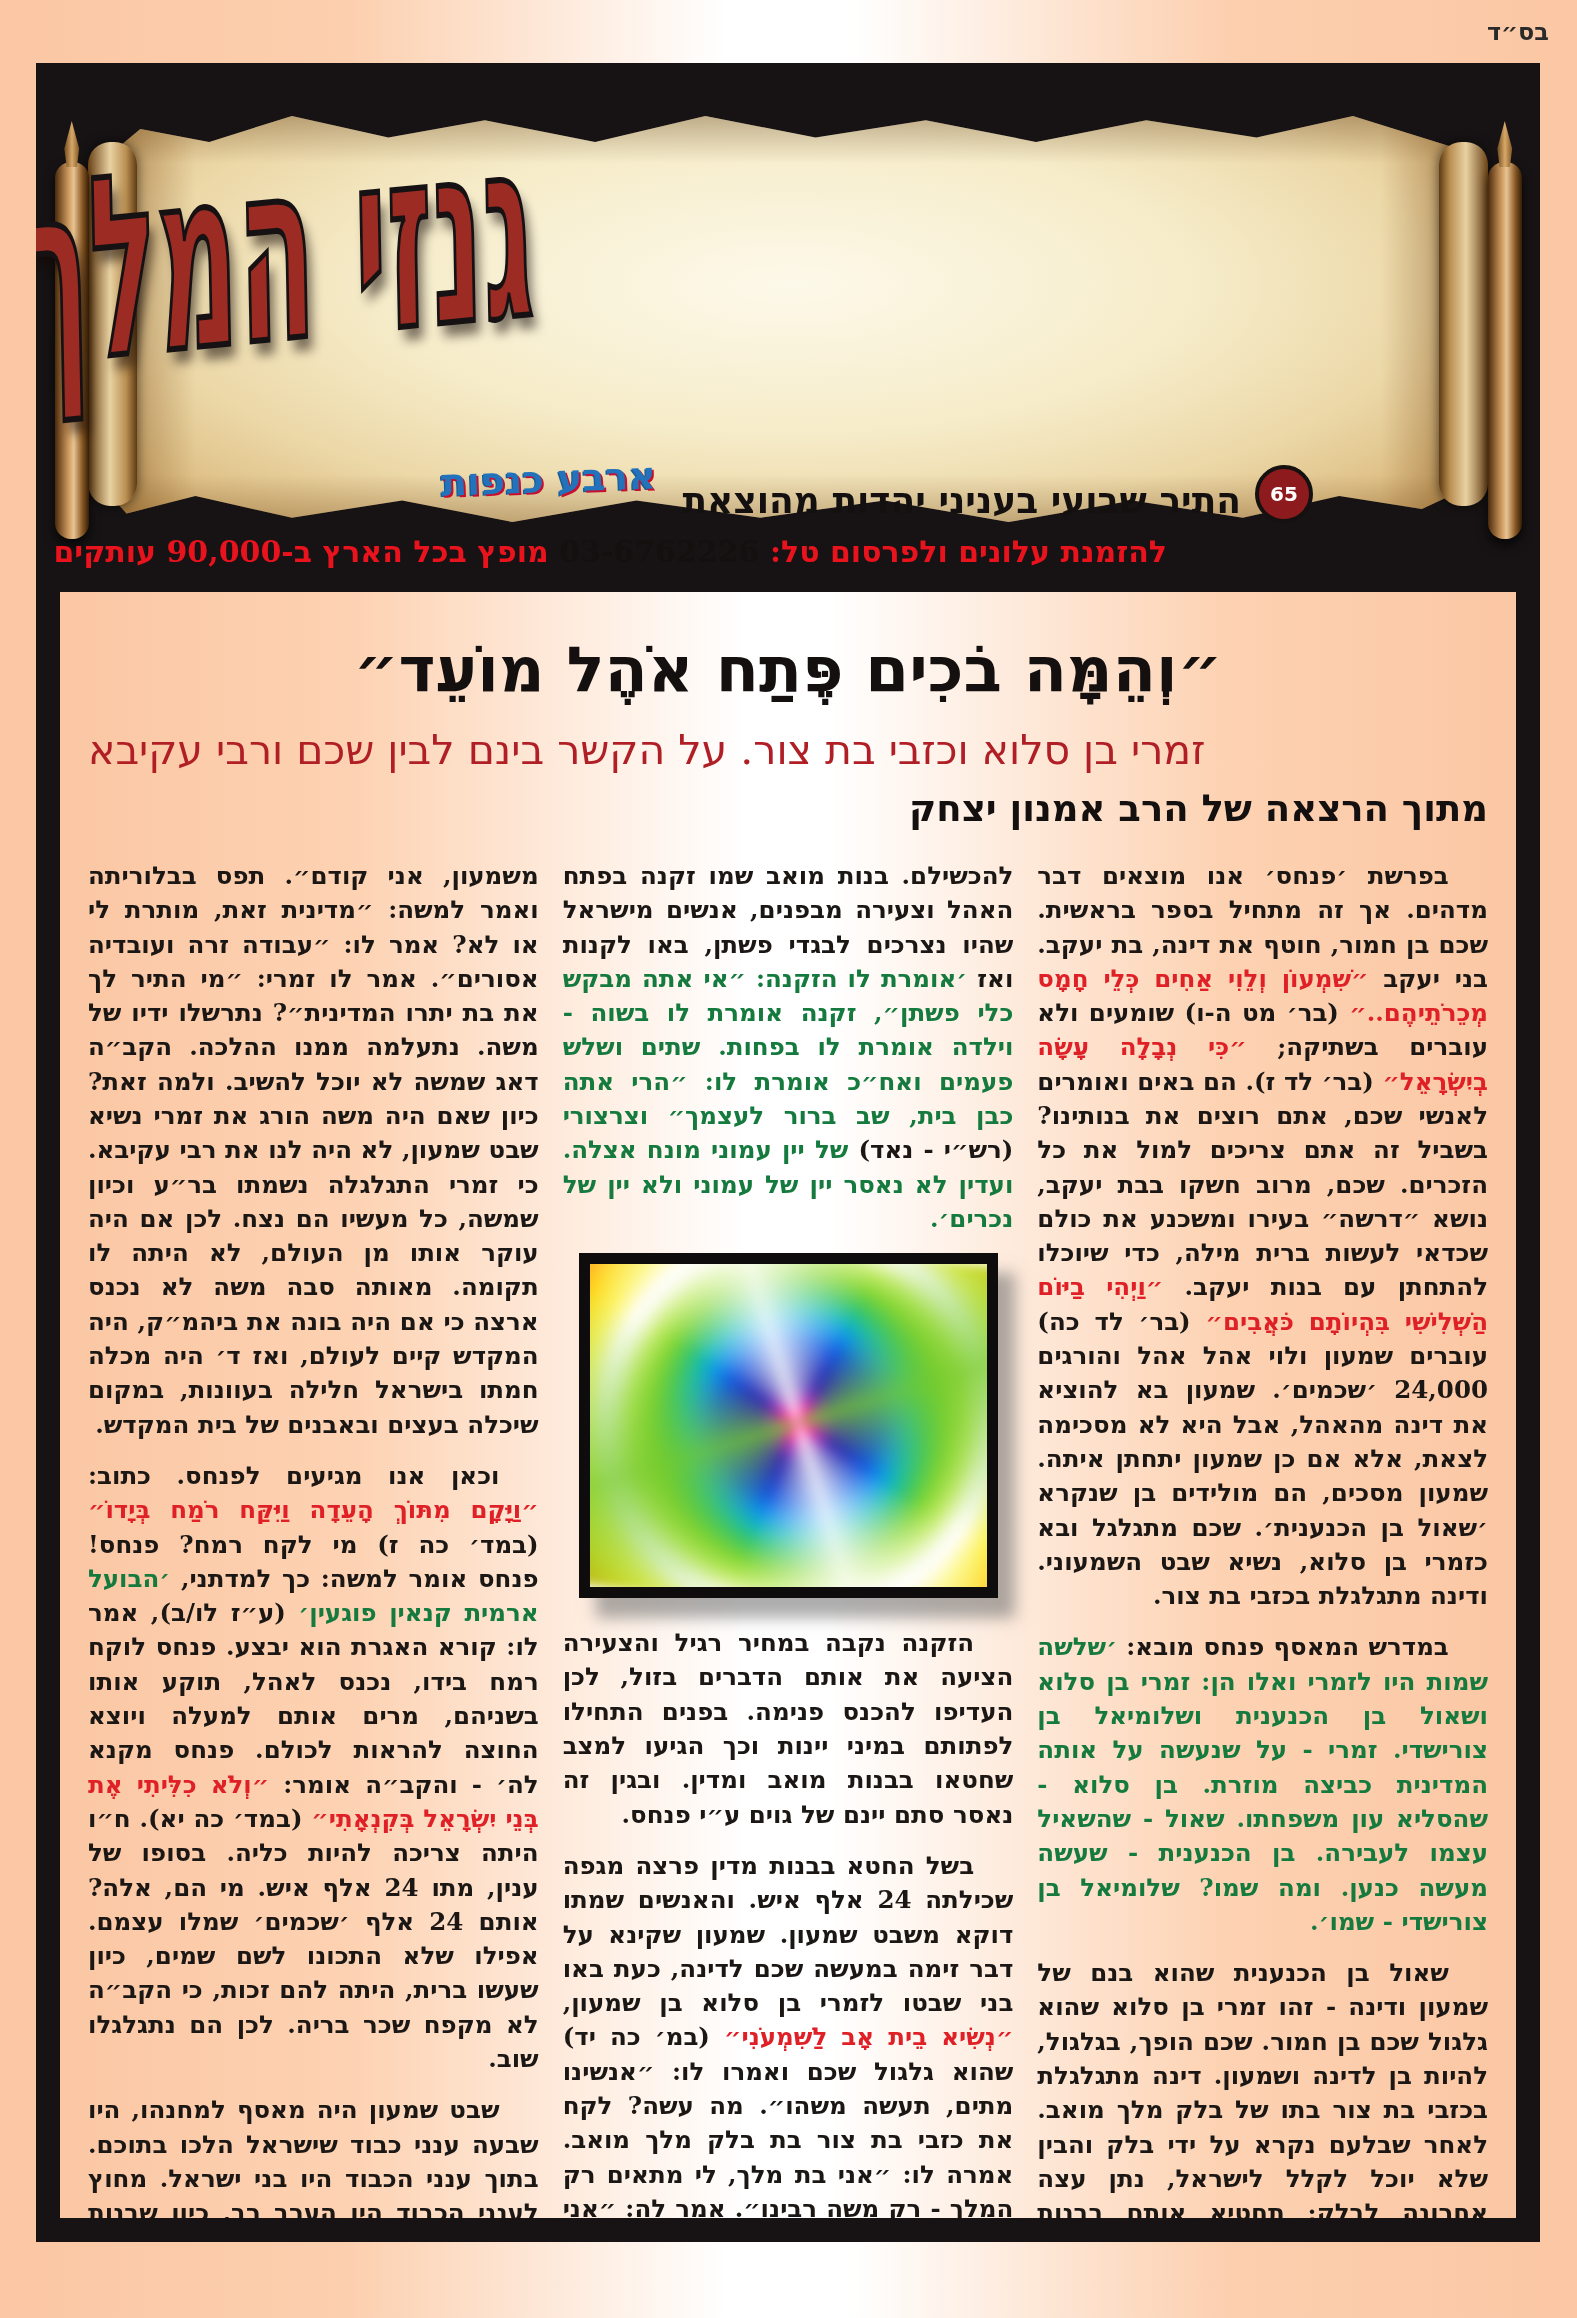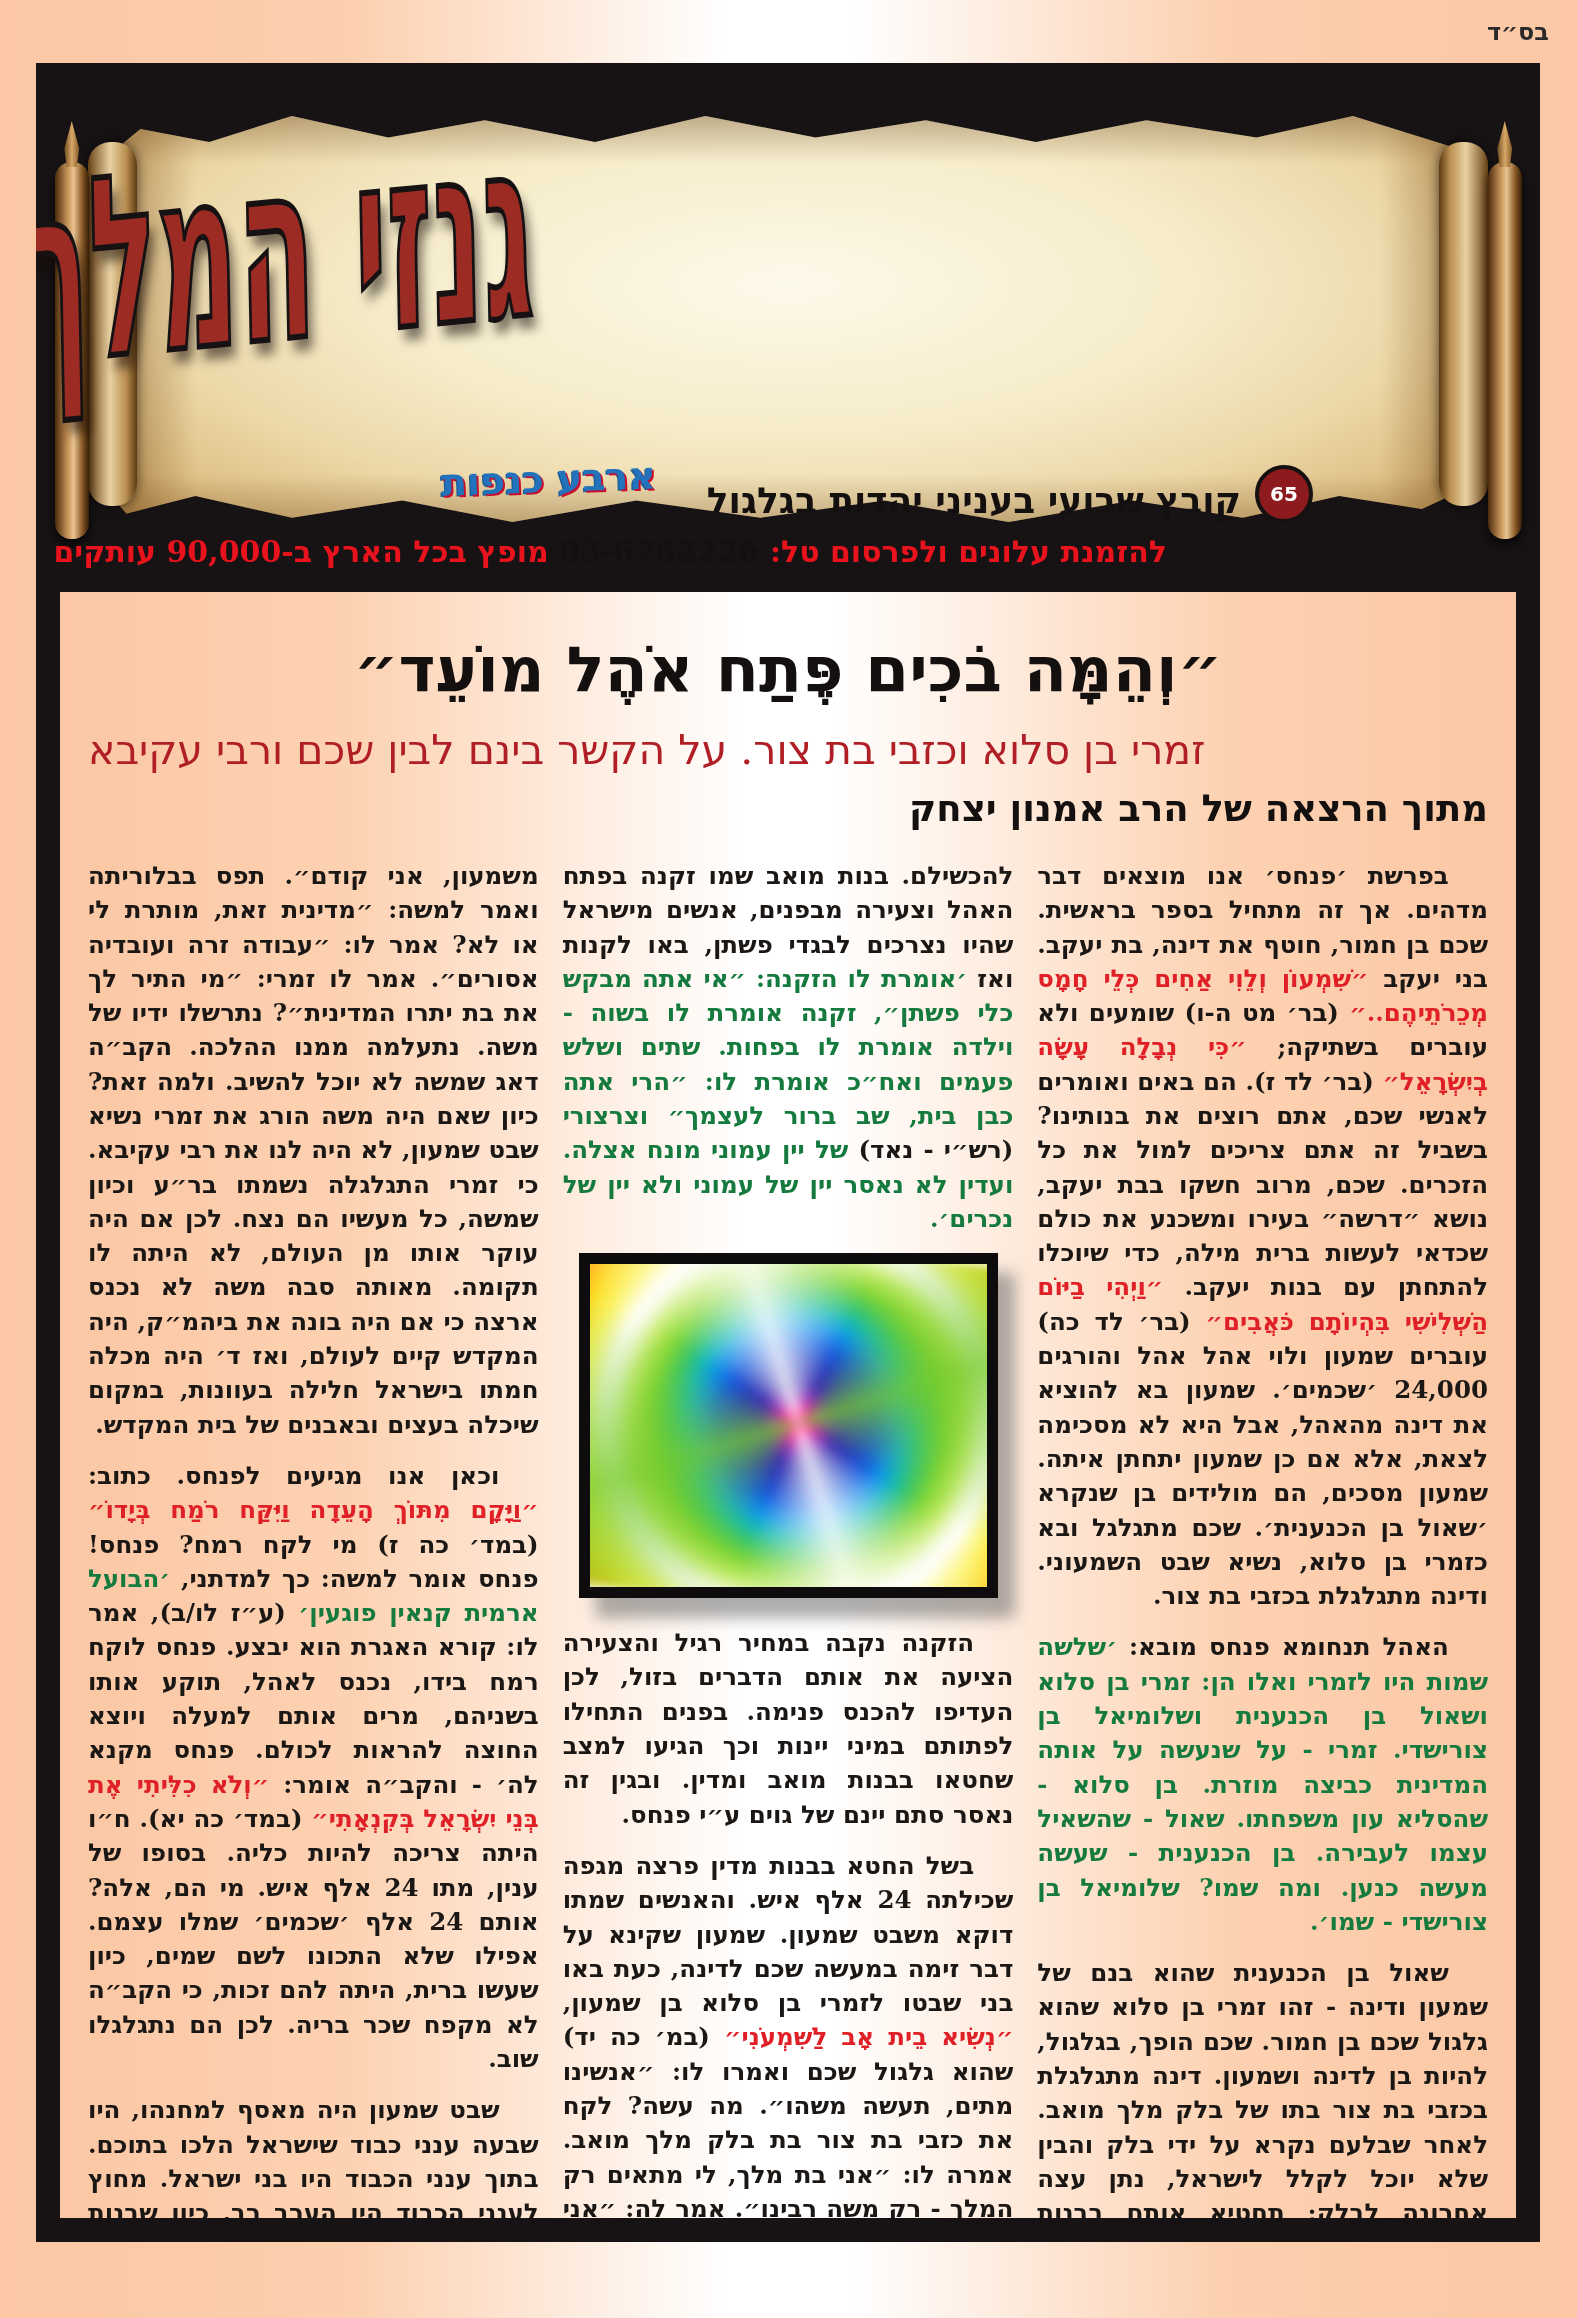--- a/index.html
+++ b/index.html
@@ -84,33 +84,33 @@
   <div class="banner">
     <div class="parchment"></div>
     <div class="curl curl-left"></div>
     <div class="curl curl-right"></div>
     <div class="pole pole-left"></div>
     <div class="pole pole-right"></div>
     <div class="banner-title">
       <span class="title-inner">גנזי המלך</span>
     </div>
     <div class="issue-circle">65</div>
-    <div class="banner-subtitle">קובץ שבועי בעניני יהדות בגלגול</div>
+    <div class="banner-subtitle">התיר שבועי בעניני יהדות מהוצאת</div>
     <div class="publisher-logo">ארבע כנפות</div>
     <div class="contact-line"><span class="c-red">להזמנת עלונים ולפרסום טל: </span><span class="c-black">03-6762226</span><span class="c-red"> מופץ בכל הארץ ב-90,000 עותקים</span></div>
   </div>
 
   <div class="frame">
     <h1 class="headline">״וְהֵמָּה בֹכִים פֶּתַח אֹהֶל מוֹעֵד״</h1>
     <h2 class="sub-red">זמרי בן סלוא וכזבי בת צור. על הקשר בינם לבין שכם ורבי עקיבא</h2>
     <h3 class="sub-black">מתוך הרצאה של הרב אמנון יצחק</h3>
     <div class="columns">
       <div class="col">
           <p class="col-p indent"><span class="c-black">בפרשת ׳פנחס׳ אנו מוצאים דבר מדהים. אך זה מתחיל בספר בראשית. שכם בן חמור, חוטף את דינה, בת יעקב. בני יעקב </span><span class="c-red">״שִׁמְעוֹן וְלֵוִי אַחִים כְּלֵי חָמָס מְכֵרֹתֵיהֶם..״</span><span class="c-black"> (בר׳ מט ה-ו) שומעים ולא עוברים בשתיקה; </span><span class="c-red">״כִּי נְבָלָה עָשָׂה בְיִשְׂרָאֵל״</span><span class="c-black"> (בר׳ לד ז). הם באים ואומרים לאנשי שכם, אתם רוצים את בנותינו? בשביל זה אתם צריכים למול את כל הזכרים. שכם, מרוב חשקו בבת יעקב, נושא ״דרשה״ בעירו ומשכנע את כולם שכדאי לעשות ברית מילה, כדי שיוכלו להתחתן עם בנות יעקב. </span><span class="c-red">״וַיְהִי בַיּוֹם הַשְּׁלִישִׁי בִּהְיוֹתָם כֹּאֲבִים״</span><span class="c-black"> (בר׳ לד כה) עוברים שמעון ולוי אהל אהל והורגים 24,000 ׳שכמים׳. שמעון בא להוציא את דינה מהאהל, אבל היא לא מסכימה לצאת, אלא אם כן שמעון יתחתן איתה. שמעון מסכים, הם מולידים בן שנקרא ׳שאול בן הכנענית׳. שכם מתגלגל ובא כזמרי בן סלוא, נשיא שבט השמעוני. ודינה מתגלגלת בכזבי בת צור.</span></p>
-          <p class="col-p indent"><span class="c-black">האהל תנחומא פנחס מובא: </span><span class="c-green">׳שלשה שמות היו לזמרי ואלו הן: זמרי בן סלוא ושאול בן הכנענית ושלומיאל בן צורישדי. זמרי - על שנעשה על אותה המדינית כביצה מוזרת. בן סלוא - שהסליא עון משפחתו. שאול - שהשאיל עצמו לעבירה. בן הכנענית - שעשה מעשה כנען. ומה שמו? שלומיאל בן צורישדי - שמו׳.</span></p>
+          <p class="col-p indent"><span class="c-black">במדרש המאסף פנחס מובא: </span><span class="c-green">׳שלשה שמות היו לזמרי ואלו הן: זמרי בן סלוא ושאול בן הכנענית ושלומיאל בן צורישדי. זמרי - על שנעשה על אותה המדינית כביצה מוזרת. בן סלוא - שהסליא עון משפחתו. שאול - שהשאיל עצמו לעבירה. בן הכנענית - שעשה מעשה כנען. ומה שמו? שלומיאל בן צורישדי - שמו׳.</span></p>
           <p class="col-p indent"><span class="c-black">שאול בן הכנענית שהוא בנם של שמעון ודינה - זהו זמרי בן סלוא שהוא גלגול שכם בן חמור. שכם הופך, בגלגול, להיות בן לדינה ושמעון. דינה מתגלגלת בכזבי בת צור בתו של בלק מלך מואב. לאחר שבלעם נקרא על ידי בלק והבין שלא יוכל לקלל לישראל, נתן עצה אחרונה לבלק; תחטיא אותם בבנות מואב, ש</span><span class="c-green">׳א-לוקיהם של אלה שונא זימה׳</span><span class="c-black"> (סנהדרין קו א:). בלק עצמו נידב את בתו לילך למשה או לאלעזר הכהן כדי</span></p>
         </div>
       <div class="col">
           <p class="col-p"><span class="c-black">להכשילם. בנות מואב שמו זקנה בפתח האהל וצעירה מבפנים, אנשים מישראל שהיו נצרכים לבגדי פשתן, באו לקנות ואז </span><span class="c-green">׳אומרת לו הזקנה: ״אי אתה מבקש כלי פשתן״, זקנה אומרת לו בשוה - וילדה אומרת לו בפחות. שתים ושלש פעמים ואח״כ אומרת לו: ״הרי אתה כבן בית, שב ברור לעצמך״ וצרצורי </span><span class="c-black">(רש״י - נאד) </span><span class="c-green">של יין עמוני מונח אצלה. ועדין לא נאסר יין של עמוני ולא יין של נכרים׳.</span></p>
           <div class="spiral-frame">
             <div class="spiral"></div>
           </div>
           <p class="col-p indent"><span class="c-black">הזקנה נקבה במחיר רגיל והצעירה הציעה את אותם הדברים בזול, לכן העדיפו להכנס פנימה. בפנים התחילו לפתותם במיני יינות וכך הגיעו למצב שחטאו בבנות מואב ומדין. ובגין זה נאסר סתם יינם של גוים ע״י פנחס.</span></p>
           <p class="col-p indent"><span class="c-black">בשל החטא בבנות מדין פרצה מגפה שכילתה 24 אלף איש. והאנשים שמתו דוקא משבט שמעון. שמעון שקינא על דבר זימה במעשה שכם לדינה, כעת באו בני שבטו לזמרי בן סלוא בן שמעון, </span><span class="c-red">״נְשִׂיא בֵית אָב לַשִּׁמְעֹנִי״</span><span class="c-black"> (במ׳ כה יד) שהוא גלגול שכם ואמרו לו: ״אנשינו מתים, תעשה משהו״. מה עשה? לקח את כזבי בת צור בת בלק מלך מואב. אמרה לו: ״אני בת מלך, לי מתאים רק המלך - רק משה רבינו״. אמר לה: ״אני קודם לו, הוא משבט לוי, לוי שלישי, אני</span></p>
         </div>

